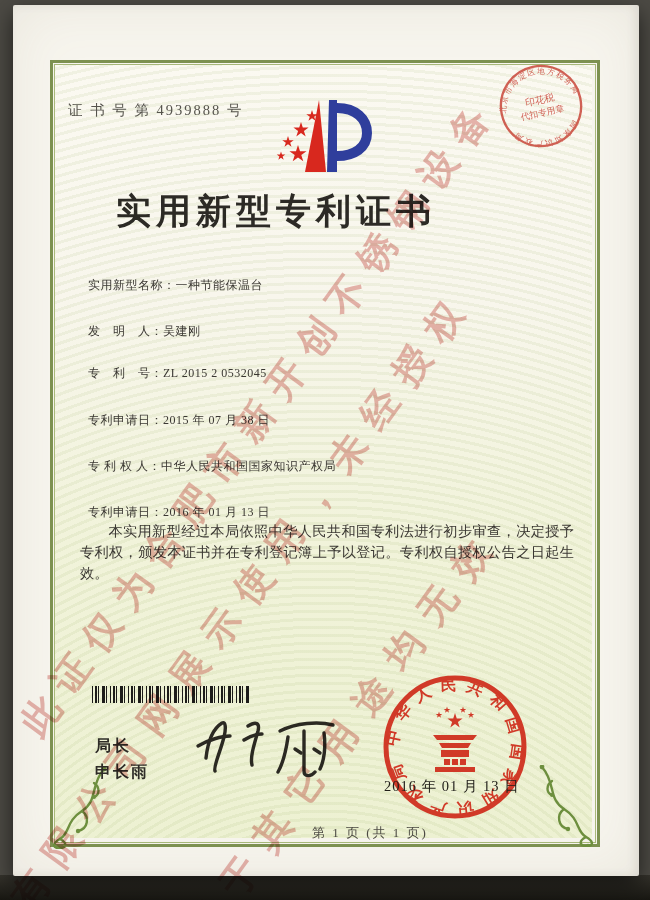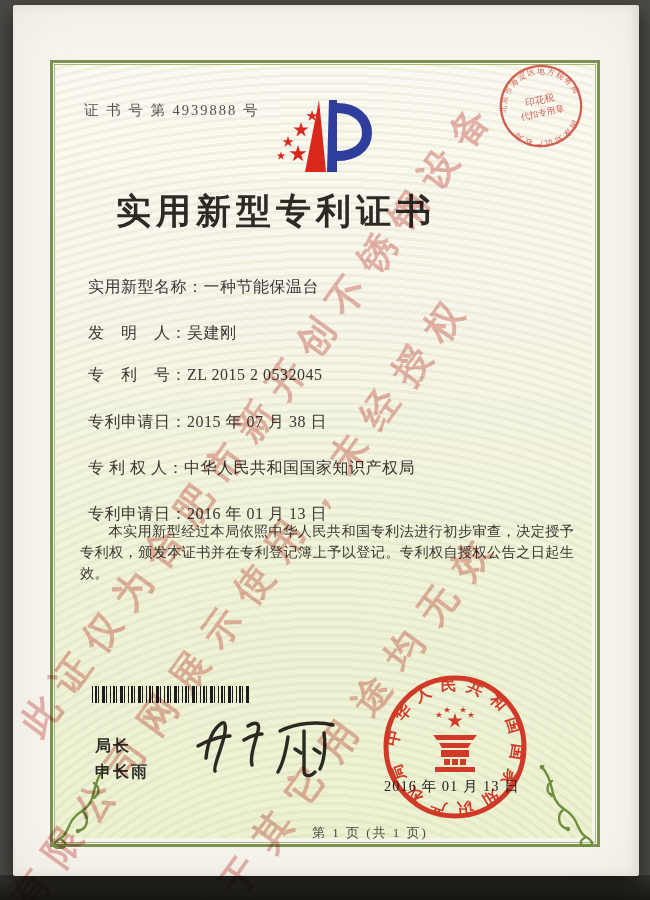--- a/index.html
+++ b/index.html
@@ -24,30 +24,30 @@
   }
   .frame::after{content:"";position:absolute;inset:1px;border:1px solid #a7b878;}
   .frame-bg{
     position:absolute;left:55px;top:65px;width:537px;height:773px;z-index:2;
     background:
       repeating-radial-gradient(circle at 50% 135%, rgba(145,170,90,.10) 0 3px, rgba(255,255,255,0) 3px 8px),
       linear-gradient(180deg,#fbf9f1 0%,#f8f6ec 30%,#f1f3da 62%,#edf1d2 100%);
   }
   .corner{position:absolute;z-index:3;}
   .cert-no{
-    position:absolute;left:84px;top:101px;z-index:4;
+    position:absolute;left:68px;top:101px;z-index:4;
     font-size:14.5px;letter-spacing:2px;color:#55534c;
   }
   .logo{position:absolute;left:272px;top:92px;z-index:4;}
   .title{
     position:absolute;left:50px;top:188px;width:452px;text-align:center;z-index:4;
     font-size:35px;font-weight:600;letter-spacing:5px;color:#2c2a25;
   }
   .row{
-    position:absolute;left:88px;z-index:4;font-size:16px;color:#3a3732;
+    position:absolute;left:88px;z-index:4;font-size:12px;color:#3a3732;
     letter-spacing:.5px;white-space:nowrap;
   }
   .paras{
     position:absolute;left:80px;top:521px;width:494px;z-index:4;
     font-size:14.2px;line-height:21px;color:#3a3732;text-align:justify;
   }
   .paras p{margin:0;text-indent:2em;}
   .barcode{
     position:absolute;left:92px;top:686px;width:158px;height:17px;z-index:4;
     background:repeating-linear-gradient(90deg,

